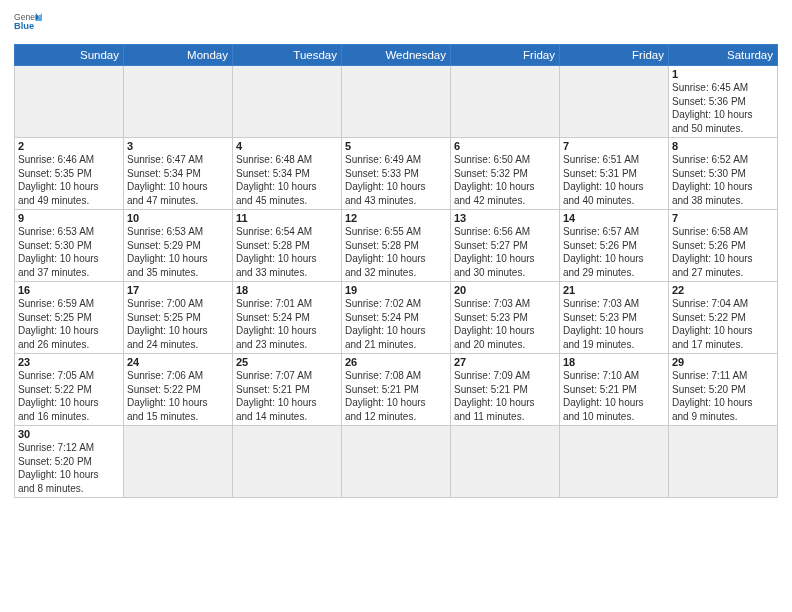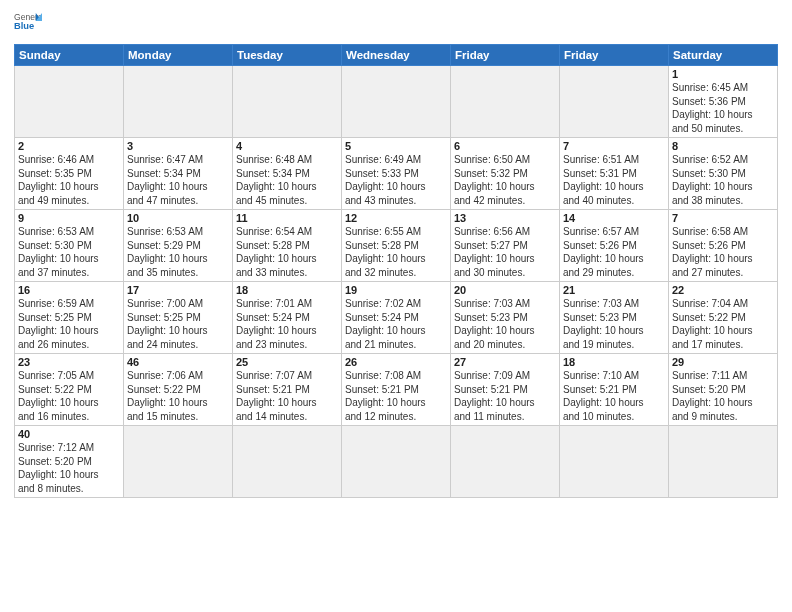--- a/index.html
+++ b/index.html
@@ -46,23 +46,23 @@
     }
     .calendar {
       width: 100%;
       border-collapse: collapse;
       table-layout: fixed;
     }
     .calendar th {
       background: #2a6fbb;
       color: #fff;
       font-size: 11.5px;
-      font-weight: bold;
+      font-weight: normal;
       padding: 4px 4px;
-      text-align: left;
+      text-align: right;
       border: 1px solid #3a7fcb;
     }
     .calendar td {
       border: 1px solid #ccc;
       vertical-align: top;
       padding: 2px 3px;
       font-size: 8.5px;
       color: #333;
       height: 72px;
       width: calc(100% / 7);
@@ -220,21 +220,21 @@
             <span class="day-number">22</span>
             <div class="day-info">Sunrise: 7:04 AM<br>Sunset: 5:22 PM<br>Daylight: 10 hours<br>and 17 minutes.</div>
           </td>
         </tr>
         <tr>
           <td>
             <span class="day-number">23</span>
             <div class="day-info">Sunrise: 7:05 AM<br>Sunset: 5:22 PM<br>Daylight: 10 hours<br>and 16 minutes.</div>
           </td>
           <td>
-            <span class="day-number">46</span>
+            <span class="day-number">24</span>
             <div class="day-info">Sunrise: 7:06 AM<br>Sunset: 5:22 PM<br>Daylight: 10 hours<br>and 15 minutes.</div>
           </td>
           <td>
             <span class="day-number">25</span>
             <div class="day-info">Sunrise: 7:07 AM<br>Sunset: 5:21 PM<br>Daylight: 10 hours<br>and 14 minutes.</div>
           </td>
           <td>
             <span class="day-number">26</span>
             <div class="day-info">Sunrise: 7:08 AM<br>Sunset: 5:21 PM<br>Daylight: 10 hours<br>and 12 minutes.</div>
           </td>
@@ -246,21 +246,21 @@
             <span class="day-number">18</span>
             <div class="day-info">Sunrise: 7:10 AM<br>Sunset: 5:21 PM<br>Daylight: 10 hours<br>and 10 minutes.</div>
           </td>
           <td>
             <span class="day-number">29</span>
             <div class="day-info">Sunrise: 7:11 AM<br>Sunset: 5:20 PM<br>Daylight: 10 hours<br>and 9 minutes.</div>
           </td>
         </tr>
         <tr class="last-row">
           <td>
-            <span class="day-number">40</span>
+            <span class="day-number">30</span>
             <div class="day-info">Sunrise: 7:12 AM<br>Sunset: 5:20 PM<br>Daylight: 10 hours<br>and 8 minutes.</div>
           </td>
           <td class="empty"></td>
           <td class="empty"></td>
           <td class="empty"></td>
           <td class="empty"></td>
           <td class="empty"></td>
           <td class="empty"></td>
         </tr>
       </tbody>

